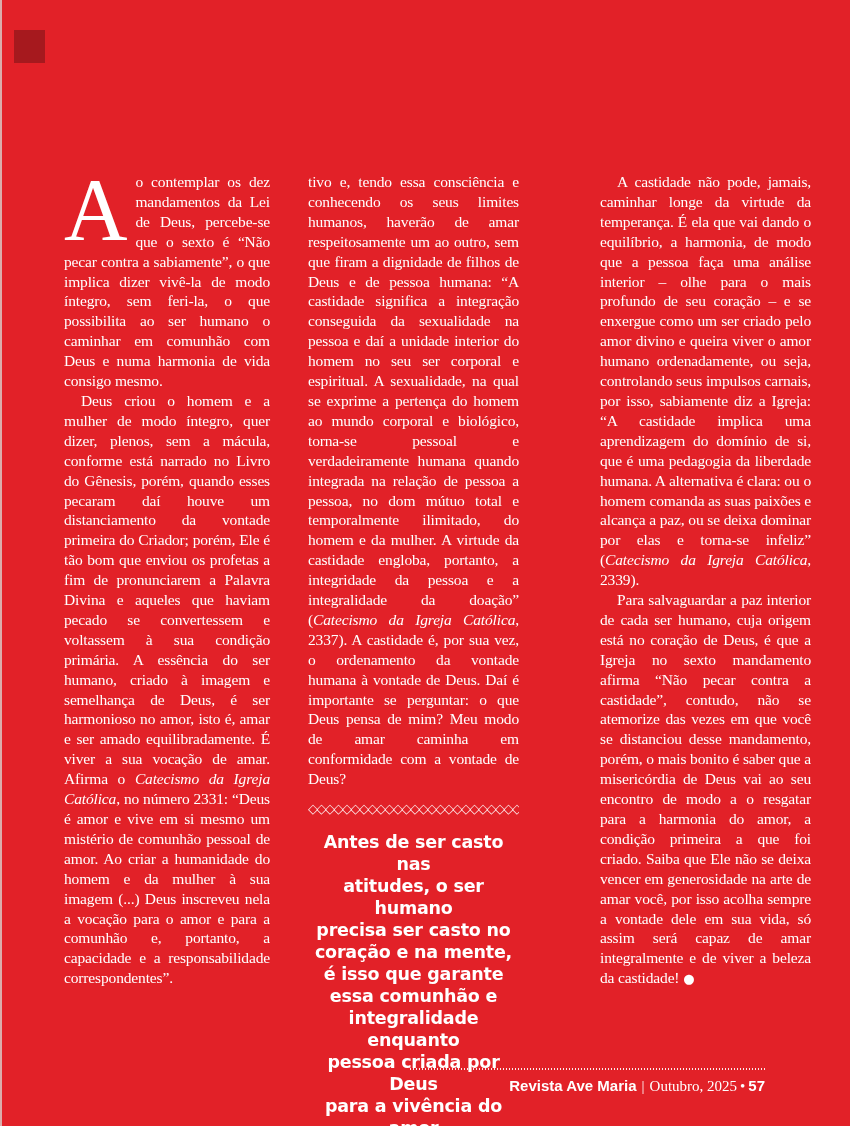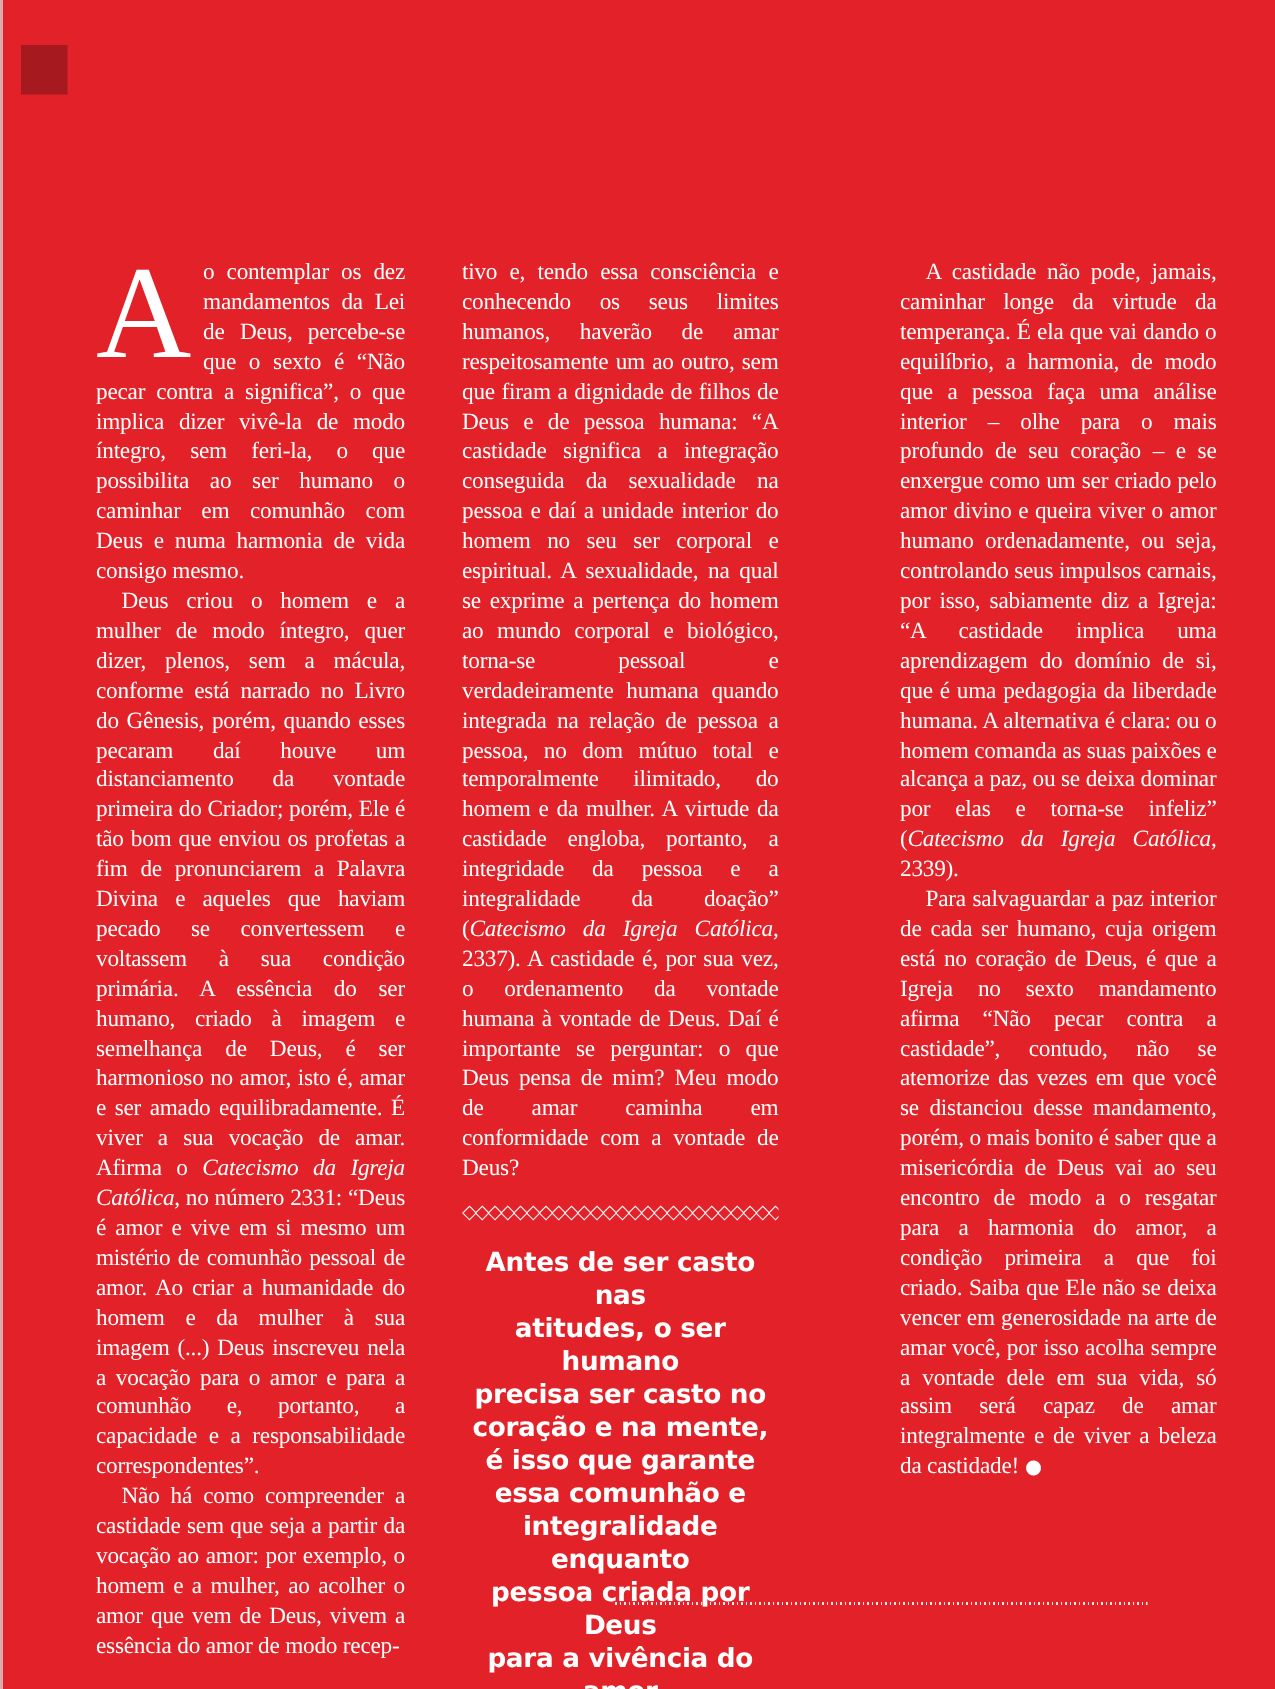--- a/index.html
+++ b/index.html
@@ -55,23 +55,22 @@
   .pagenum { font-family:"Liberation Sans", sans-serif; font-weight:bold; }
 </style>
 </head>
 <body>
 
 <div class="page" style="background: rgb(226, 33, 40); color: rgb(255, 255, 255);">
   <div class="page-edge"></div>
   <div class="corner-square" style="background: rgb(166, 25, 30);"></div>
 
   <div class="col col1">
-      <p class="para"><span class="dropcap">A</span><span>o contemplar os dez mandamentos da Lei de Deus, percebe-se que o sexto é “Não pecar contra a significa”, o que implica dizer vivê-la de modo íntegro, sem feri-la, o que possibilita ao ser humano o caminhar em comunhão com Deus e numa harmonia de vida consigo mesmo.</span></p>
+      <p class="para"><span class="dropcap">A</span><span>o contemplar os dez mandamentos da Lei de Deus, percebe-se que o sexto é “Não pecar contra a sabiamente”, o que implica dizer vivê-la de modo íntegro, sem feri-la, o que possibilita ao ser humano o caminhar em comunhão com Deus e numa harmonia de vida consigo mesmo.</span></p>
       <p class="para indent"><span>Deus criou o homem e a mulher de modo íntegro, quer dizer, plenos, sem a mácula, conforme está narrado no Livro do Gênesis, porém, quando esses pecaram daí houve um distanciamento da vontade primeira do Criador; porém, Ele é tão bom que enviou os profetas a fim de pronunciarem a Palavra Divina e aqueles que haviam pecado se convertessem e voltassem à sua condição primária. A essência do ser humano, criado à imagem e semelhança de Deus, é ser harmonioso no amor, isto é, amar e ser amado equilibradamente. É viver a sua vocação de amar. Afirma o </span><i>Catecismo da Igreja Católica</i><span>, no número 2331: “Deus é amor e vive em si mesmo um mistério de comunhão pessoal de amor. Ao criar a humanidade do homem e da mulher à sua imagem (...) Deus inscreveu nela a vocação para o amor e para a comunhão e, portanto, a capacidade e a responsabilidade correspondentes”.</span></p>
-      <p class="para indent"><span>Não há como compreender a castidade sem que seja a partir da vocação ao amor: por exemplo, o homem e a mulher, ao acolher o amor que vem de Deus, vivem a essência do amor de modo recep-</span></p>
     </div>
 
   <div class="col col2">
     <div>
         <p class="para"><span>tivo e, tendo essa consciência e conhecendo os seus limites humanos, haverão de amar respeitosamente um ao outro, sem que firam a dignidade de filhos de Deus e de pessoa humana: “A castidade significa a integração conseguida da sexualidade na pessoa e daí a unidade interior do homem no seu ser corporal e espiritual. A sexualidade, na qual se exprime a pertença do homem ao mundo corporal e biológico, torna-se pessoal e verdadeiramente humana quando integrada na relação de pessoa a pessoa, no dom mútuo total e temporalmente ilimitado, do homem e da mulher. A virtude da castidade engloba, portanto, a integridade da pessoa e a integralidade da doação” (</span><i>Catecismo da Igreja Católica</i><span>, 2337). A castidade é, por sua vez, o ordenamento da vontade humana à vontade de Deus. Daí é importante se perguntar: o que Deus pensa de mim? Meu modo de amar caminha em conformidade com a vontade de Deus?</span></p>
       </div>
     <div class="divider">◇◇◇◇◇◇◇◇◇◇◇◇◇◇◇◇◇◇◇◇◇◇◇◇◇◇◇◇◇◇</div>
     <div class="quote">Antes de ser casto nas
 atitudes, o ser humano
 precisa ser casto no
@@ -84,14 +83,17 @@
 
   </div>
 
   <div class="col col3">
       <p class="para indent"><span>A castidade não pode, jamais, caminhar longe da virtude da temperança. É ela que vai dando o equilíbrio, a harmonia, de modo que a pessoa faça uma análise interior – olhe para o mais profundo de seu coração – e se enxergue como um ser criado pelo amor divino e queira viver o amor humano ordenadamente, ou seja, controlando seus impulsos carnais, por isso, sabiamente diz a Igreja: “A castidade implica uma aprendizagem do domínio de si, que é uma pedagogia da liberdade humana. A alternativa é clara: ou o homem comanda as suas paixões e alcança a paz, ou se deixa dominar por elas e torna-se infeliz” (</span><i>Catecismo da Igreja Católica</i><span>, 2339).</span></p>
       <p class="para indent"><span>Para salvaguardar a paz interior de cada ser humano, cuja origem está no coração de Deus, é que a Igreja no sexto mandamento afirma “Não pecar contra a castidade”, contudo, não se atemorize das vezes em que você se distanciou desse mandamento, porém, o mais bonito é saber que a misericórdia de Deus vai ao seu encontro de modo a o resgatar para a harmonia do amor, a condição primeira a que foi criado. Saiba que Ele não se deixa vencer em generosidade na arte de amar você, por isso acolha sempre a vontade dele em sua vida, só assim será capaz de amar integralmente e de viver a beleza da castidade!</span><span class="endmark"> ●</span></p>
     </div>
 
   <div class="footer">
     <div class="footer-rule"></div>
+    <div class="footer-text">
+      <span class="mag">Revista Ave Maria</span><span class="sep">|</span><span class="date">Outubro, 2025</span><span class="bullet">•</span><span class="pagenum">57</span>
+    </div>
   </div>
 </div>
 
 </body></html>

